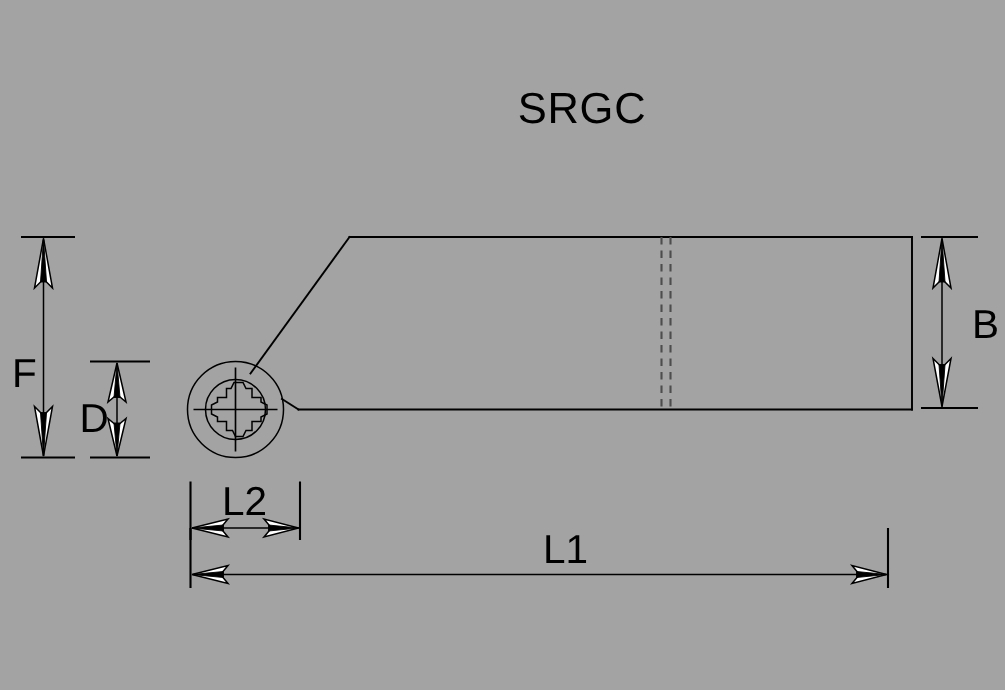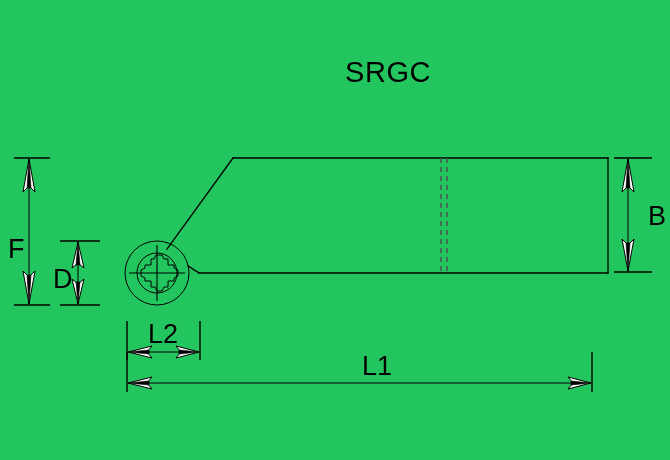--- a/index.html
+++ b/index.html
@@ -10,21 +10,21 @@
   body {
     width: 670px;
     height: 460px;
     font-family: "Liberation Sans", sans-serif;
     overflow: hidden;
   }
   #drawing-root {
     position: relative;
     width: 670px;
     height: 460px;
-    background: #22c55e;
+    background: #a3a3a3;
   }
   svg#technical-drawing {
     display: block;
     width: 670px;
     height: 460px;
   }
   .outline {
     fill: none;
     stroke: #000000;
     stroke-width: 1.3;

